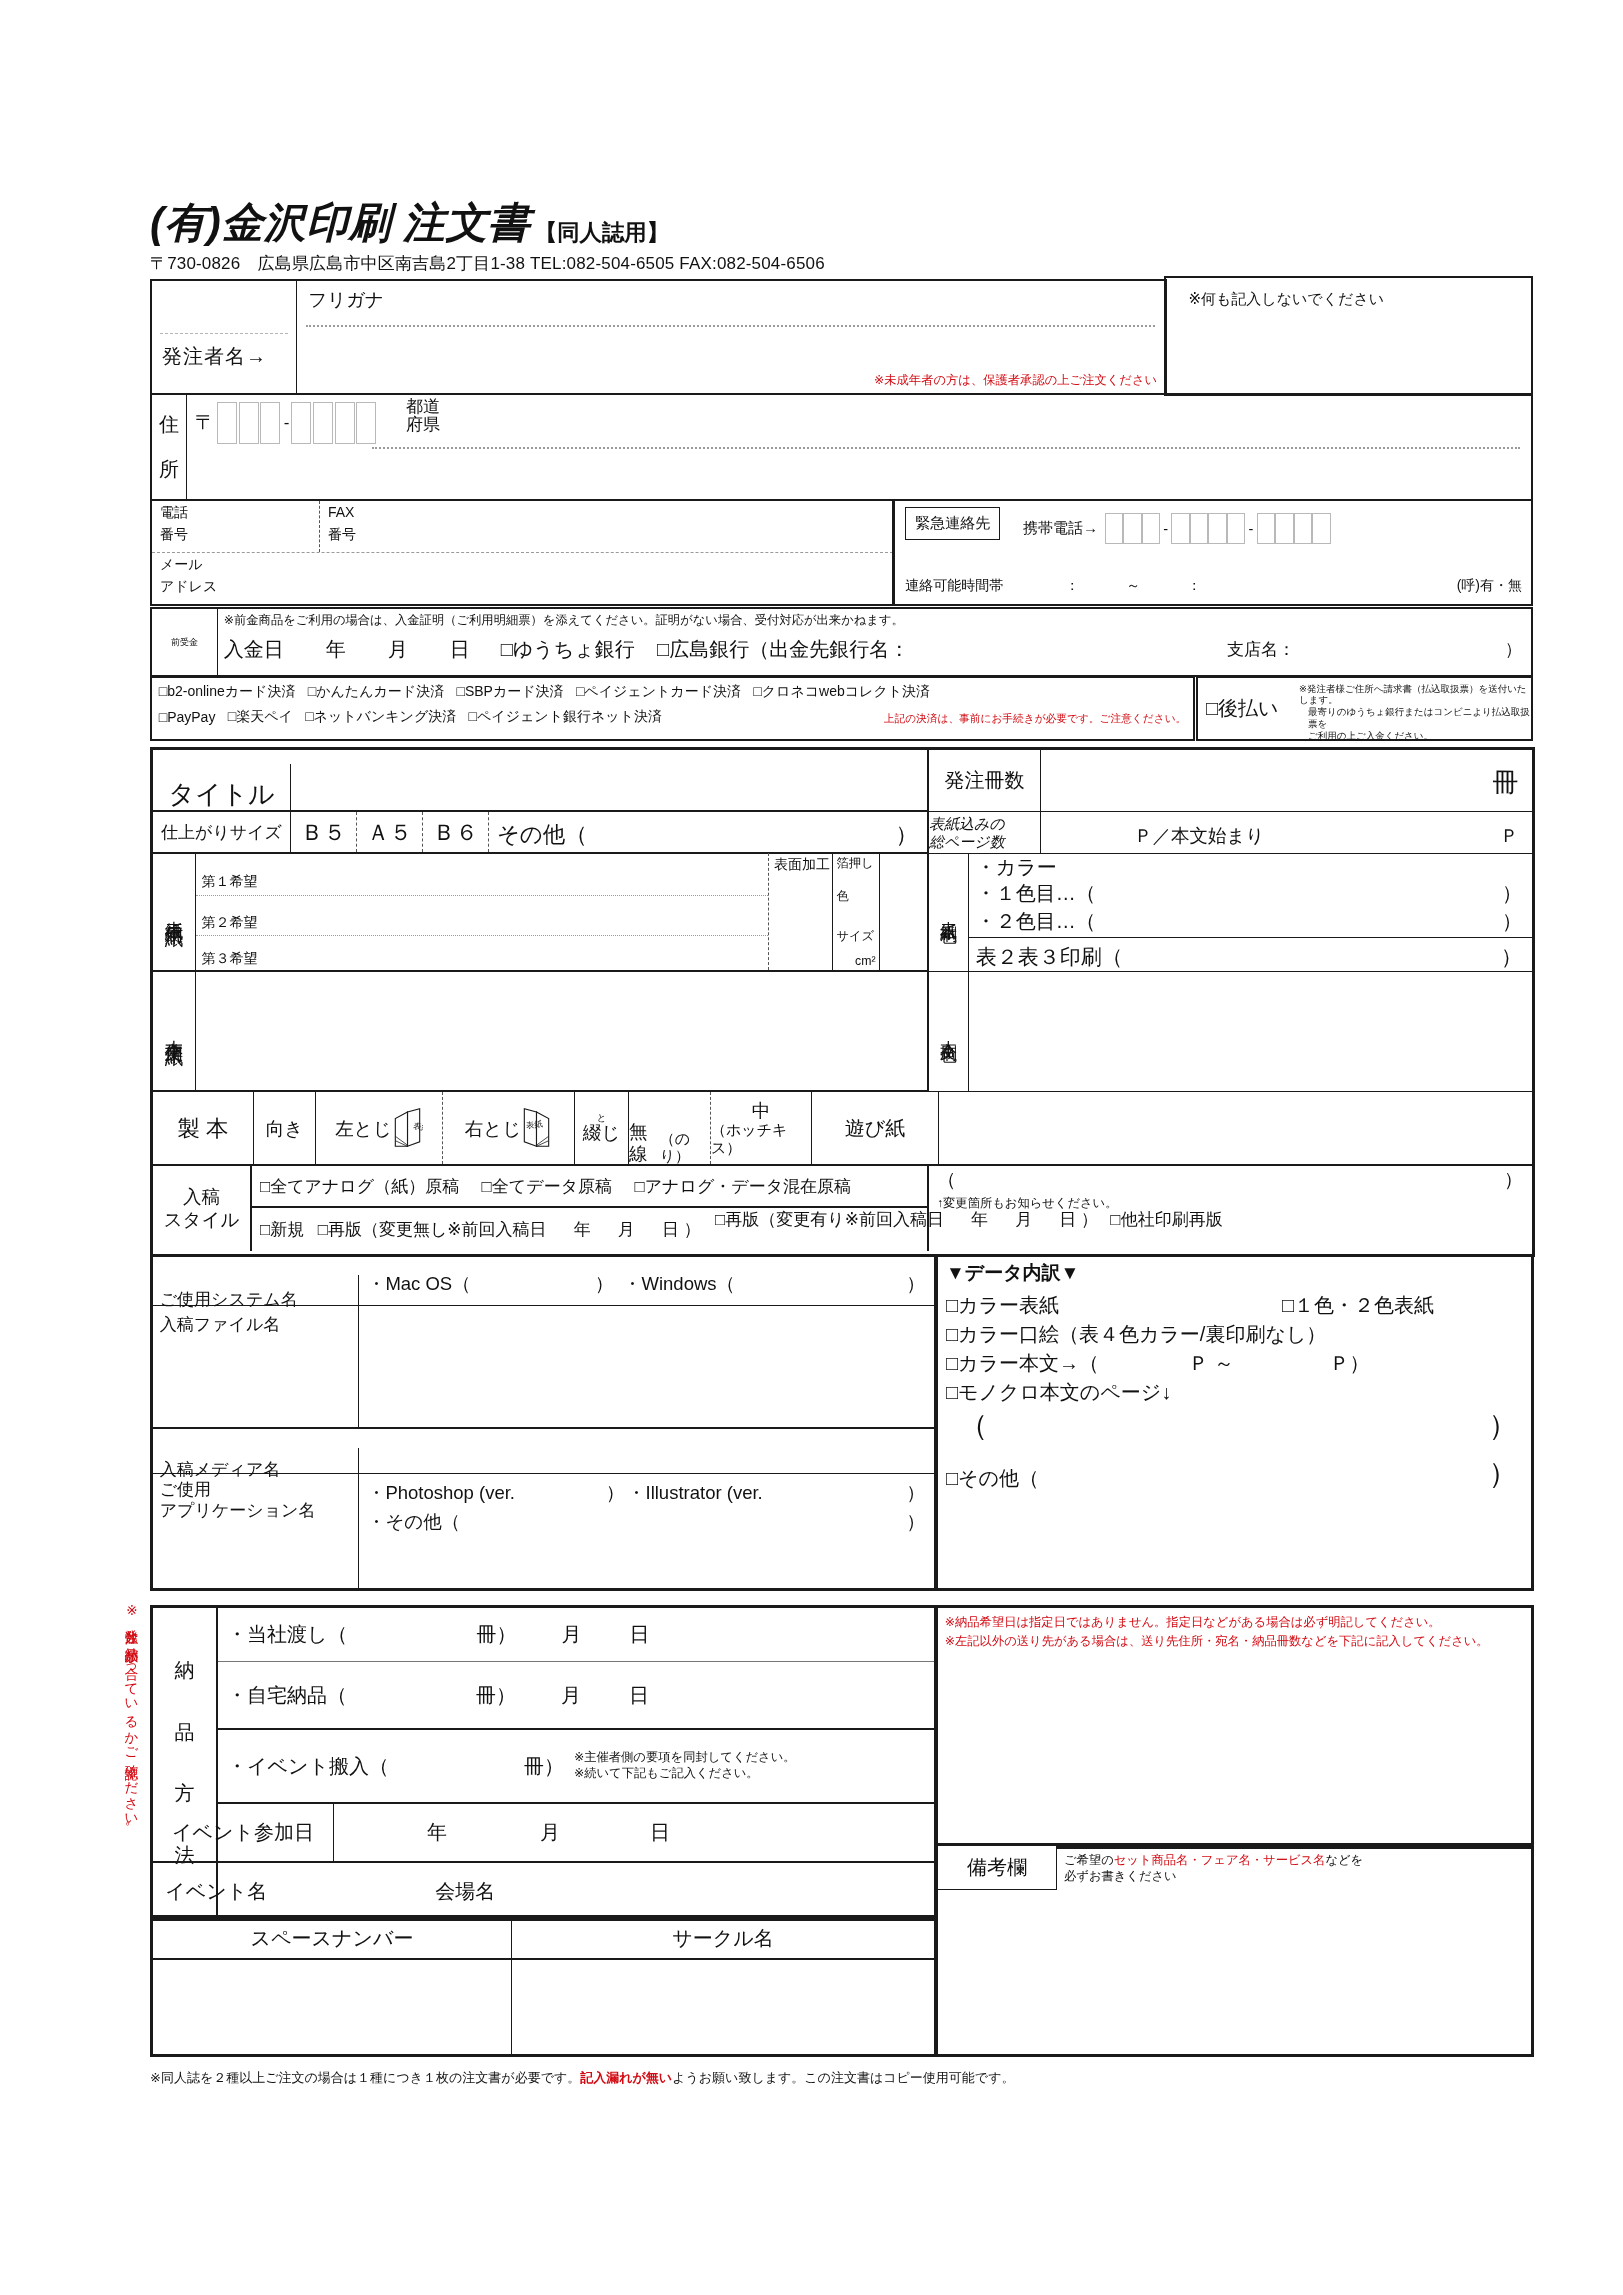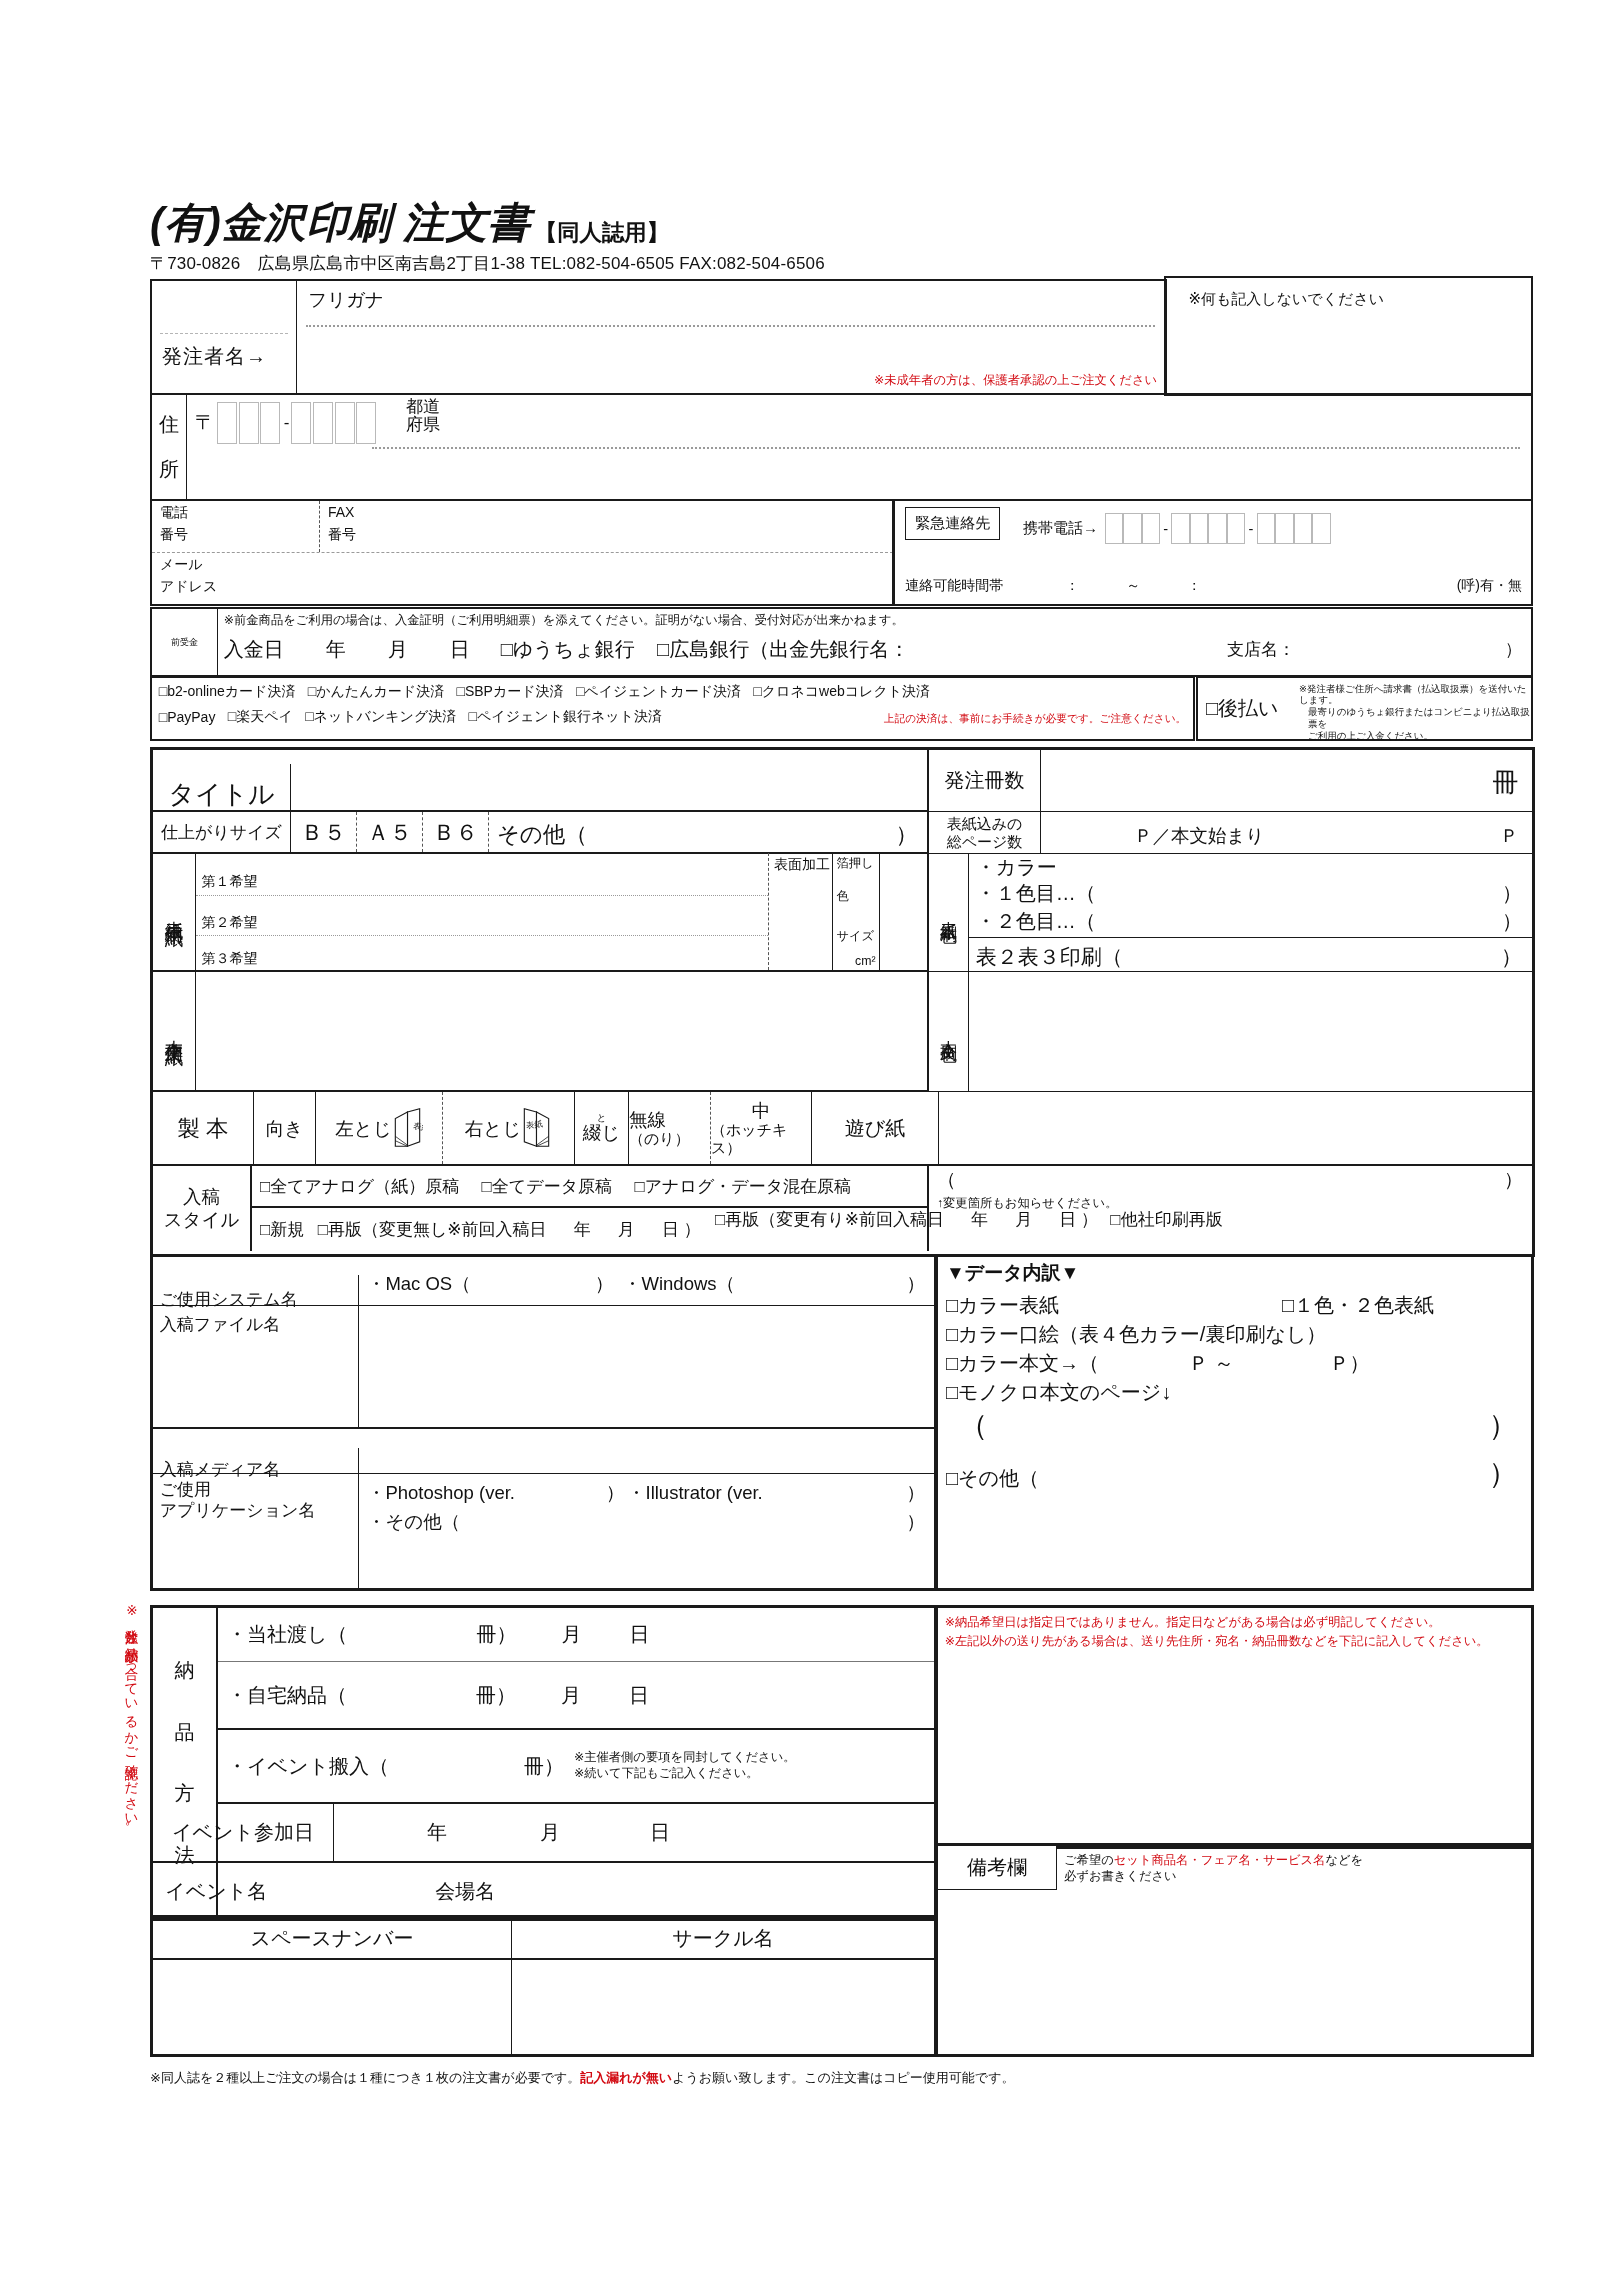--- a/index.html
+++ b/index.html
@@ -241,21 +241,21 @@
         <div class="fs32 ctr" style="width:66px;height:100%;border-right:1.7px dashed #555;box-sizing:border-box;">Ａ５</div>
         <div class="fs32 ctr" style="width:66px;height:100%;border-right:1.7px dashed #555;box-sizing:border-box;">Ｂ６</div>
         <div style="flex:1;height:100%;position:relative;">
           <span class="fs32" style="position:absolute;left:7.9px;top:6.7px;">その他（</span>
           <span class="fs32" style="position:absolute;right:9px;top:6.7px;">）</span>
         </div>
       </div>
     </div>
 
     <div style="position:absolute;left:776px;top:62px;right:0;height:42px;border-bottom:1.7px solid #1a1a1a;box-sizing:border-box;">
-      <div style="position:absolute;left:0;top:0;width:112px;height:100%;border-right:1.7px solid #1a1a1a;box-sizing:border-box;display:flex;flex-direction:column;align-items:center;justify-content:center;line-height:1.15;">
+      <div style="position:absolute;left:0;top:0;width:112px;height:100%;border-right:1.7px solid #1a1a1a;box-sizing:border-box;display:flex;flex-direction:column;justify-content:center;line-height:1.15;font-style:italic;">
         <span class="fs22">表紙込みの</span>
         <span class="fs22">総ページ数</span>
       </div>
       <div style="position:absolute;left:112px;top:0;right:0;height:100%;">
         <span class="fs26" style="position:absolute;left:93px;top:11.2px;">Ｐ／本文始まり</span>
         <span class="fs26" style="position:absolute;right:13.5px;top:11.2px;">Ｐ</span>
       </div>
     </div>
 
     <div style="position:absolute;left:0;top:103px;width:776px;height:119px;border-bottom:2.2px solid #1a1a1a;border-right:2.2px solid #1a1a1a;box-sizing:border-box;">
@@ -338,21 +338,21 @@
             <line x1="50" y1="60" x2="28" y2="70" stroke="#1a1a1a" stroke-width="1.4"></line>
             <line x1="50" y1="52" x2="28" y2="68" stroke="#1a1a1a" stroke-width="1.4"></line>
             <text x="10" y="38" font-size="15" fill="#1a1a1a" transform="rotate(-8 10 38)">表紙</text>
           </svg>
         </span>
       </div>
       <div style="width:54px;border-right:1.7px solid #1a1a1a;box-sizing:border-box;display:flex;flex-direction:column;align-items:center;justify-content:center;line-height:1.05;">
         <span class="fs14">と</span>
         <span class="fs26">綴じ</span>
       </div>
-      <div style="width:82px;border-right:1.7px dashed #555;box-sizing:border-box;display:flex;flex-direction:column;align-items:flex-start;justify-content:center;line-height:1.15;">
+      <div style="width:82px;border-right:1.7px dashed #555;box-sizing:border-box;display:flex;flex-direction:row;align-items:flex-end;justify-content:center;line-height:1.15;">
         <span class="fs26">無線</span>
         <span class="fs22">（のり）</span>
       </div>
       <div style="width:101px;border-right:1.7px solid #1a1a1a;box-sizing:border-box;display:flex;flex-direction:column;align-items:center;justify-content:center;line-height:1.15;">
         <span class="fs26">中</span>
         <span class="fs22">（ホッチキス）</span>
       </div>
       <div class="fs28 ctr" style="width:127px;border-right:1.7px solid #1a1a1a;box-sizing:border-box;">遊び紙</div>
     </div>
 

